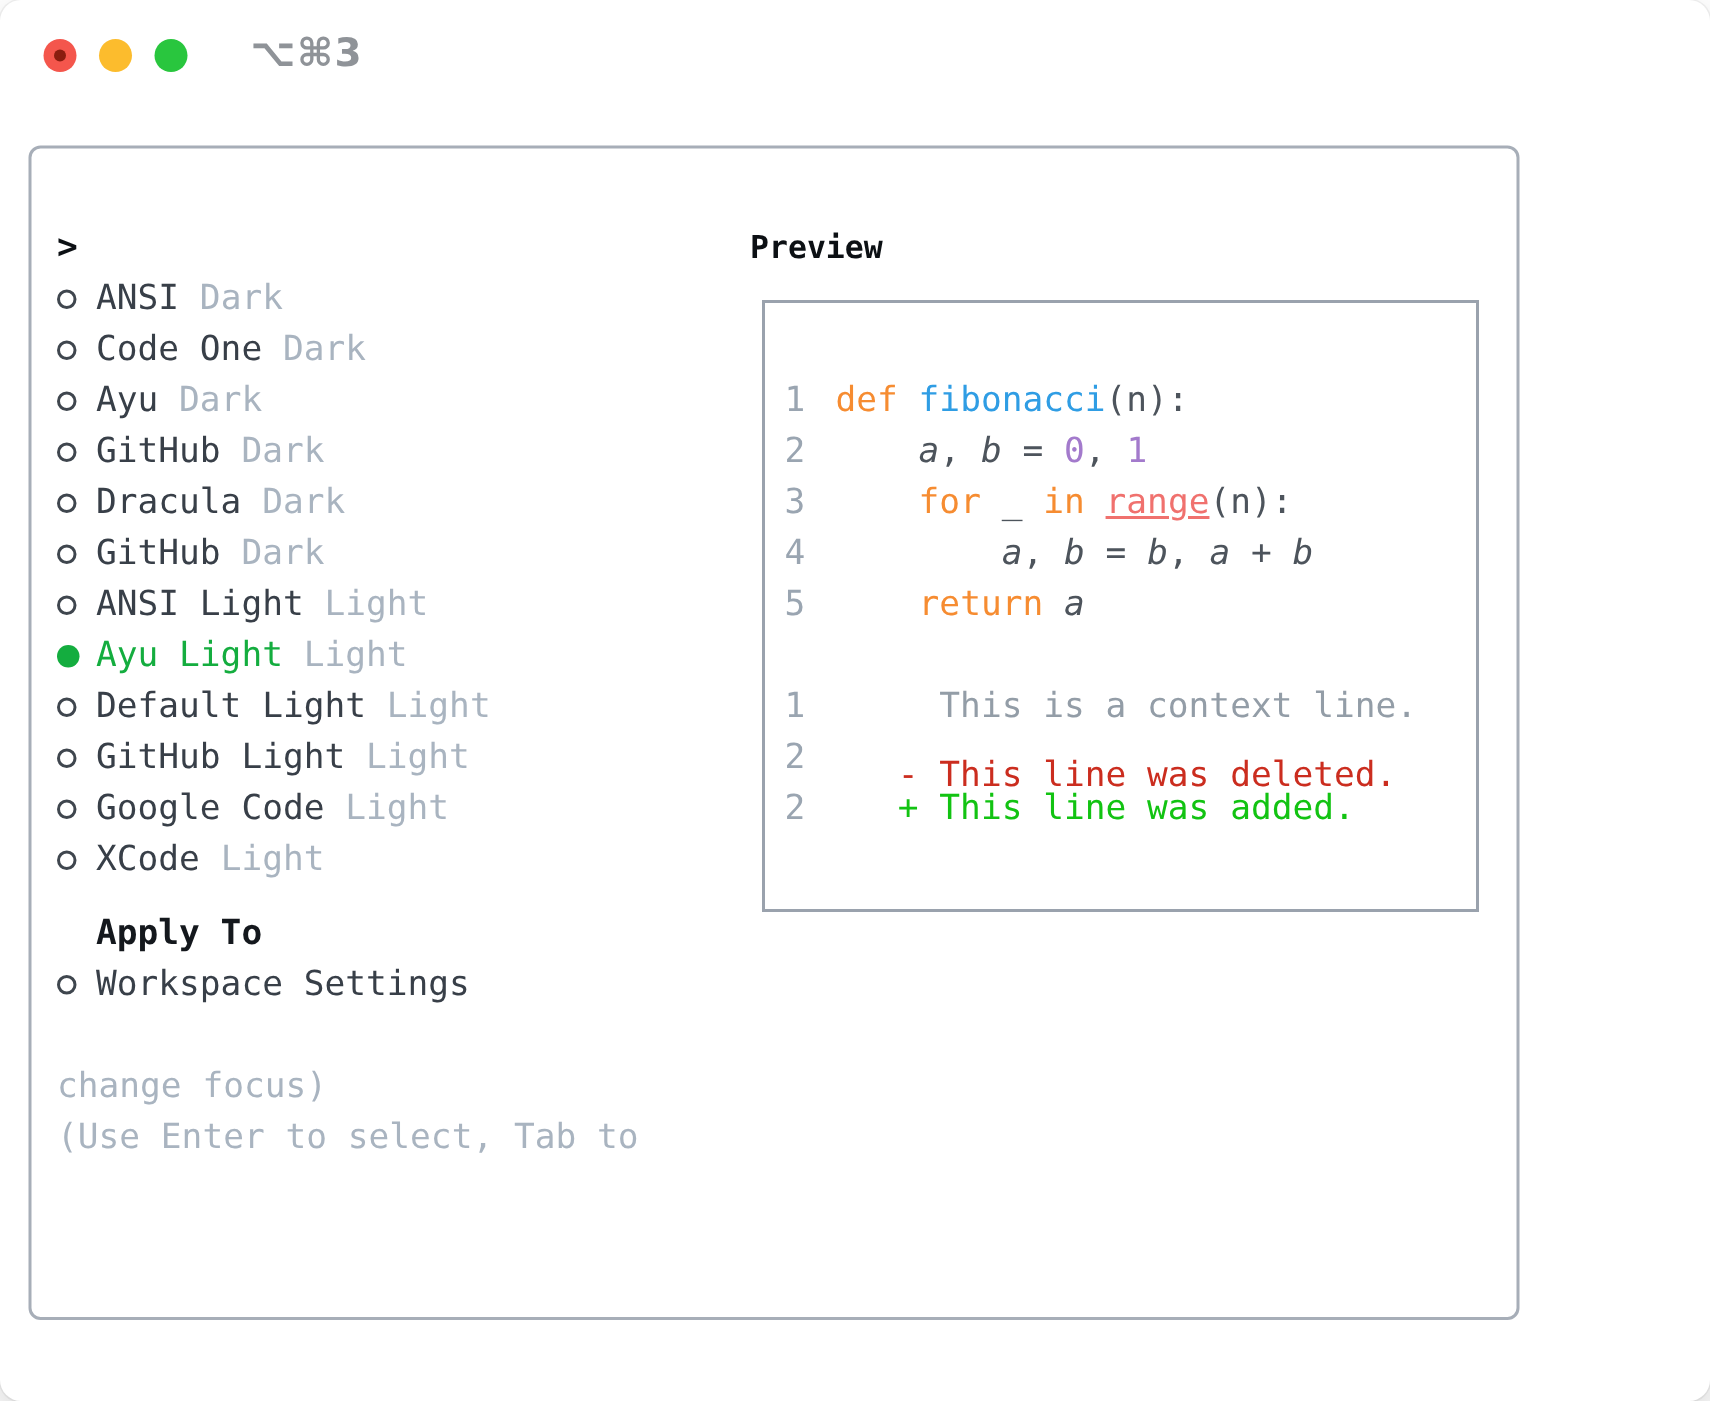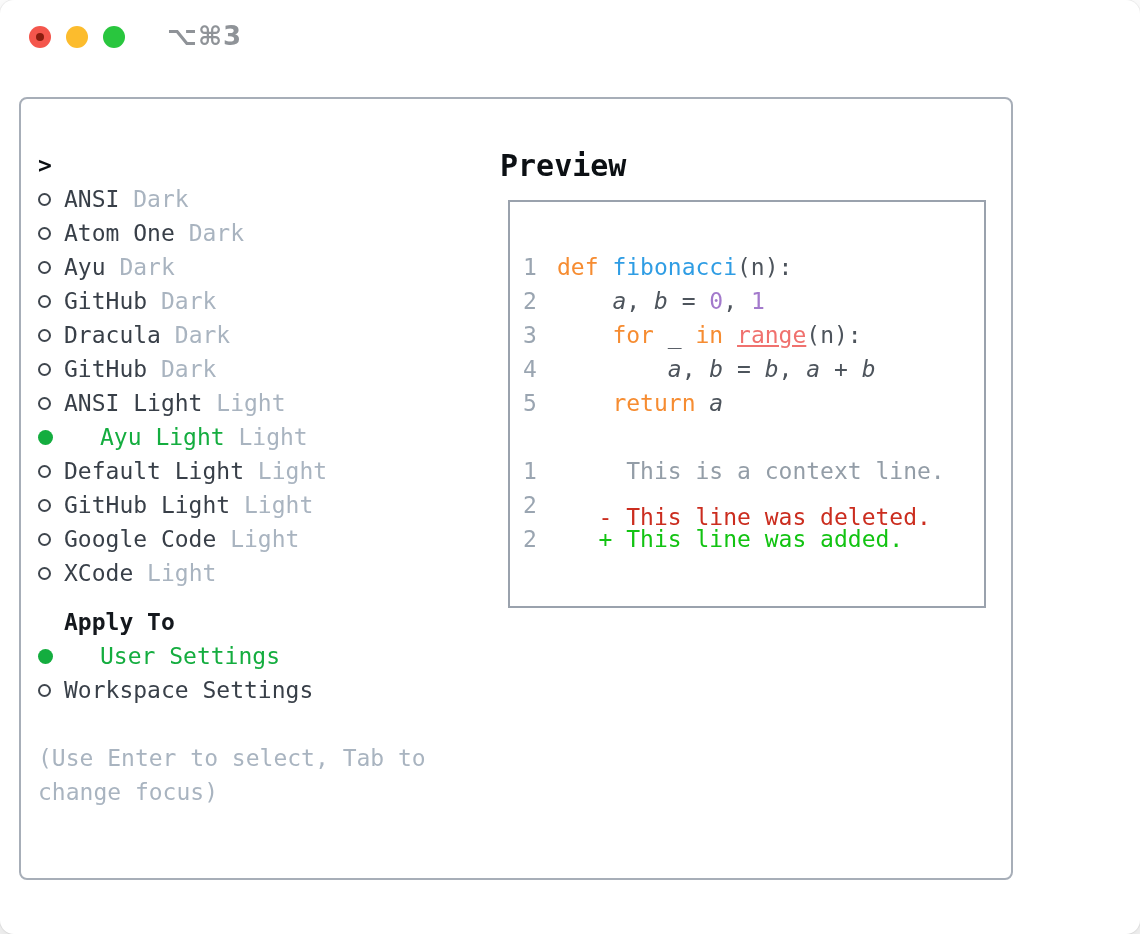--- a/index.html
+++ b/index.html
@@ -28,28 +28,28 @@
     border:2px solid var(--border,#a7aeb8); border-radius:8px; background:#fff; }
 
   .left-col { position:absolute; left:17px; top:49px; }
   .row { height:34px; display:flex; align-items:center; white-space:pre; font-size:23px; }
   .marker-col { width:26px; display:flex; align-items:center; flex:none; }
   .prompt { color:#0c1014; font-weight:bold; }
   .ring { width:13px; height:13px; border:2px solid #3f464e; border-radius:50%; }
   .dot { width:15px; height:15px; background:var(--accent-green,#14ad3f); border-radius:50%; }
   .title-row { color:#0c1014; font-weight:bold; }
   .item-name { color:var(--item-text,#383f48); }
-  .item-name.sel { color:var(--accent-green,#14ad3f);margin-left:36px; }
+  .item-name.sel { color:var(--accent-green,#14ad3f); }
   .item-tag { color:var(--tag-text,#a9b4c0); }
   .apply-title { color:#14181d; font-weight:bold; margin-top:15px; }
   .hint { margin-top:34px; color:var(--hint-text,#a9b4c0); }
 
   
   .preview-label { position:absolute; left:479px; top:49px; height:34px; display:flex; align-items:center;
-    font-size:30px; font-weight:bold; color:#0c1014;text-align:right; }
+    font-size:21px; font-weight:bold; color:#0c1014;text-align:right; }
   .preview-box { position:absolute; left:487px; top:101px; width:478px; height:408px;
     border:2px solid #9aa2ad; background:#fff; padding:48px 0 0 13px; }
   .cl { height:34px; display:flex; align-items:center; white-space:pre; font-size:23px; }
   .ln { width:34px; flex:none; color:var(--ln,#9aa5b1); }
   .t-kw { color:var(--kw,#f68c31); }
   .t-fn { color:var(--fn,#2f9de4); }
   .t-num { color:var(--num,#a37acc); }
   .t-call { color:var(--call,#f0716e);text-decoration:underline; }
   .t-tx { color:var(--code-text,#4d545c); }
   .t-var { color:var(--code-text,#4d545c); font-style:italic; }
@@ -71,46 +71,45 @@
 
   <div class="panel">
 
     <div class="left-col">
       <div class="row title-row">
         <span class="marker-col prompt">&gt;</span>
       </div>
 
       <div>
           <div class="row"><span class="marker-col"><span class="ring"></span></span><span class="item-name">ANSI</span><span class="item-tag"> Dark</span></div>
-          <div class="row"><span class="marker-col"><span class="ring"></span></span><span class="item-name">Atom One</span><span class="item-tag"> Dark</span></div>
+          <div class="row"><span class="marker-col"><span class="ring"></span></span><span class="item-name">Code One</span><span class="item-tag"> Dark</span></div>
           <div class="row"><span class="marker-col"><span class="ring"></span></span><span class="item-name">Ayu</span><span class="item-tag"> Dark</span></div>
           <div class="row"><span class="marker-col"><span class="ring"></span></span><span class="item-name">GitHub</span><span class="item-tag"> Dark</span></div>
           <div class="row"><span class="marker-col"><span class="ring"></span></span><span class="item-name">Dracula</span><span class="item-tag"> Dark</span></div>
           <div class="row"><span class="marker-col"><span class="ring"></span></span><span class="item-name">GitHub</span><span class="item-tag"> Dark</span></div>
           <div class="row"><span class="marker-col"><span class="ring"></span></span><span class="item-name">ANSI Light</span><span class="item-tag"> Light</span></div>
           <div class="row"><span class="marker-col"><span class="dot"></span></span><span class="item-name sel">Ayu Light</span><span class="item-tag"> Light</span></div>
           <div class="row"><span class="marker-col"><span class="ring"></span></span><span class="item-name">Default Light</span><span class="item-tag"> Light</span></div>
           <div class="row"><span class="marker-col"><span class="ring"></span></span><span class="item-name">GitHub Light</span><span class="item-tag"> Light</span></div>
           <div class="row"><span class="marker-col"><span class="ring"></span></span><span class="item-name">Google Code</span><span class="item-tag"> Light</span></div>
           <div class="row"><span class="marker-col"><span class="ring"></span></span><span class="item-name">XCode</span><span class="item-tag"> Light</span></div>
         </div>
 
       <div class="row apply-title">
         <span class="marker-col"></span>
         <span>Apply To</span>
       </div>
 
       <div>
-          <div class="row"><span class="marker-col"><span class="dot"></span></span><span class="item-name sel">User Settings</span></div>
           <div class="row"><span class="marker-col"><span class="ring"></span></span><span class="item-name">Workspace Settings</span></div>
         </div>
 
       <div class="hint">
+        <div class="row">change focus)</div>
         <div class="row">(Use Enter to select, Tab to</div>
-        <div class="row">change focus)</div>
       </div>
     </div>
 
     <div class="preview-label">Preview</div>
 
     <div class="preview-box">
       <div>
           <div class="cl"><span class="ln">1</span><span class="t-kw">def </span><span class="t-fn">fibonacci</span><span class="t-tx">(n):</span></div>
           <div class="cl"><span class="ln">2</span><span class="t-tx">    </span><span class="t-var">a</span><span class="t-tx">, </span><span class="t-var">b</span><span class="t-tx"> = </span><span class="t-num">0</span><span class="t-tx">, </span><span class="t-num">1</span></div>
           <div class="cl"><span class="ln">3</span><span class="t-tx">    </span><span class="t-kw">for</span><span class="t-tx"> _ </span><span class="t-kw">in</span><span class="t-tx"> </span><span class="t-call">range</span><span class="t-tx">(n):</span></div>

